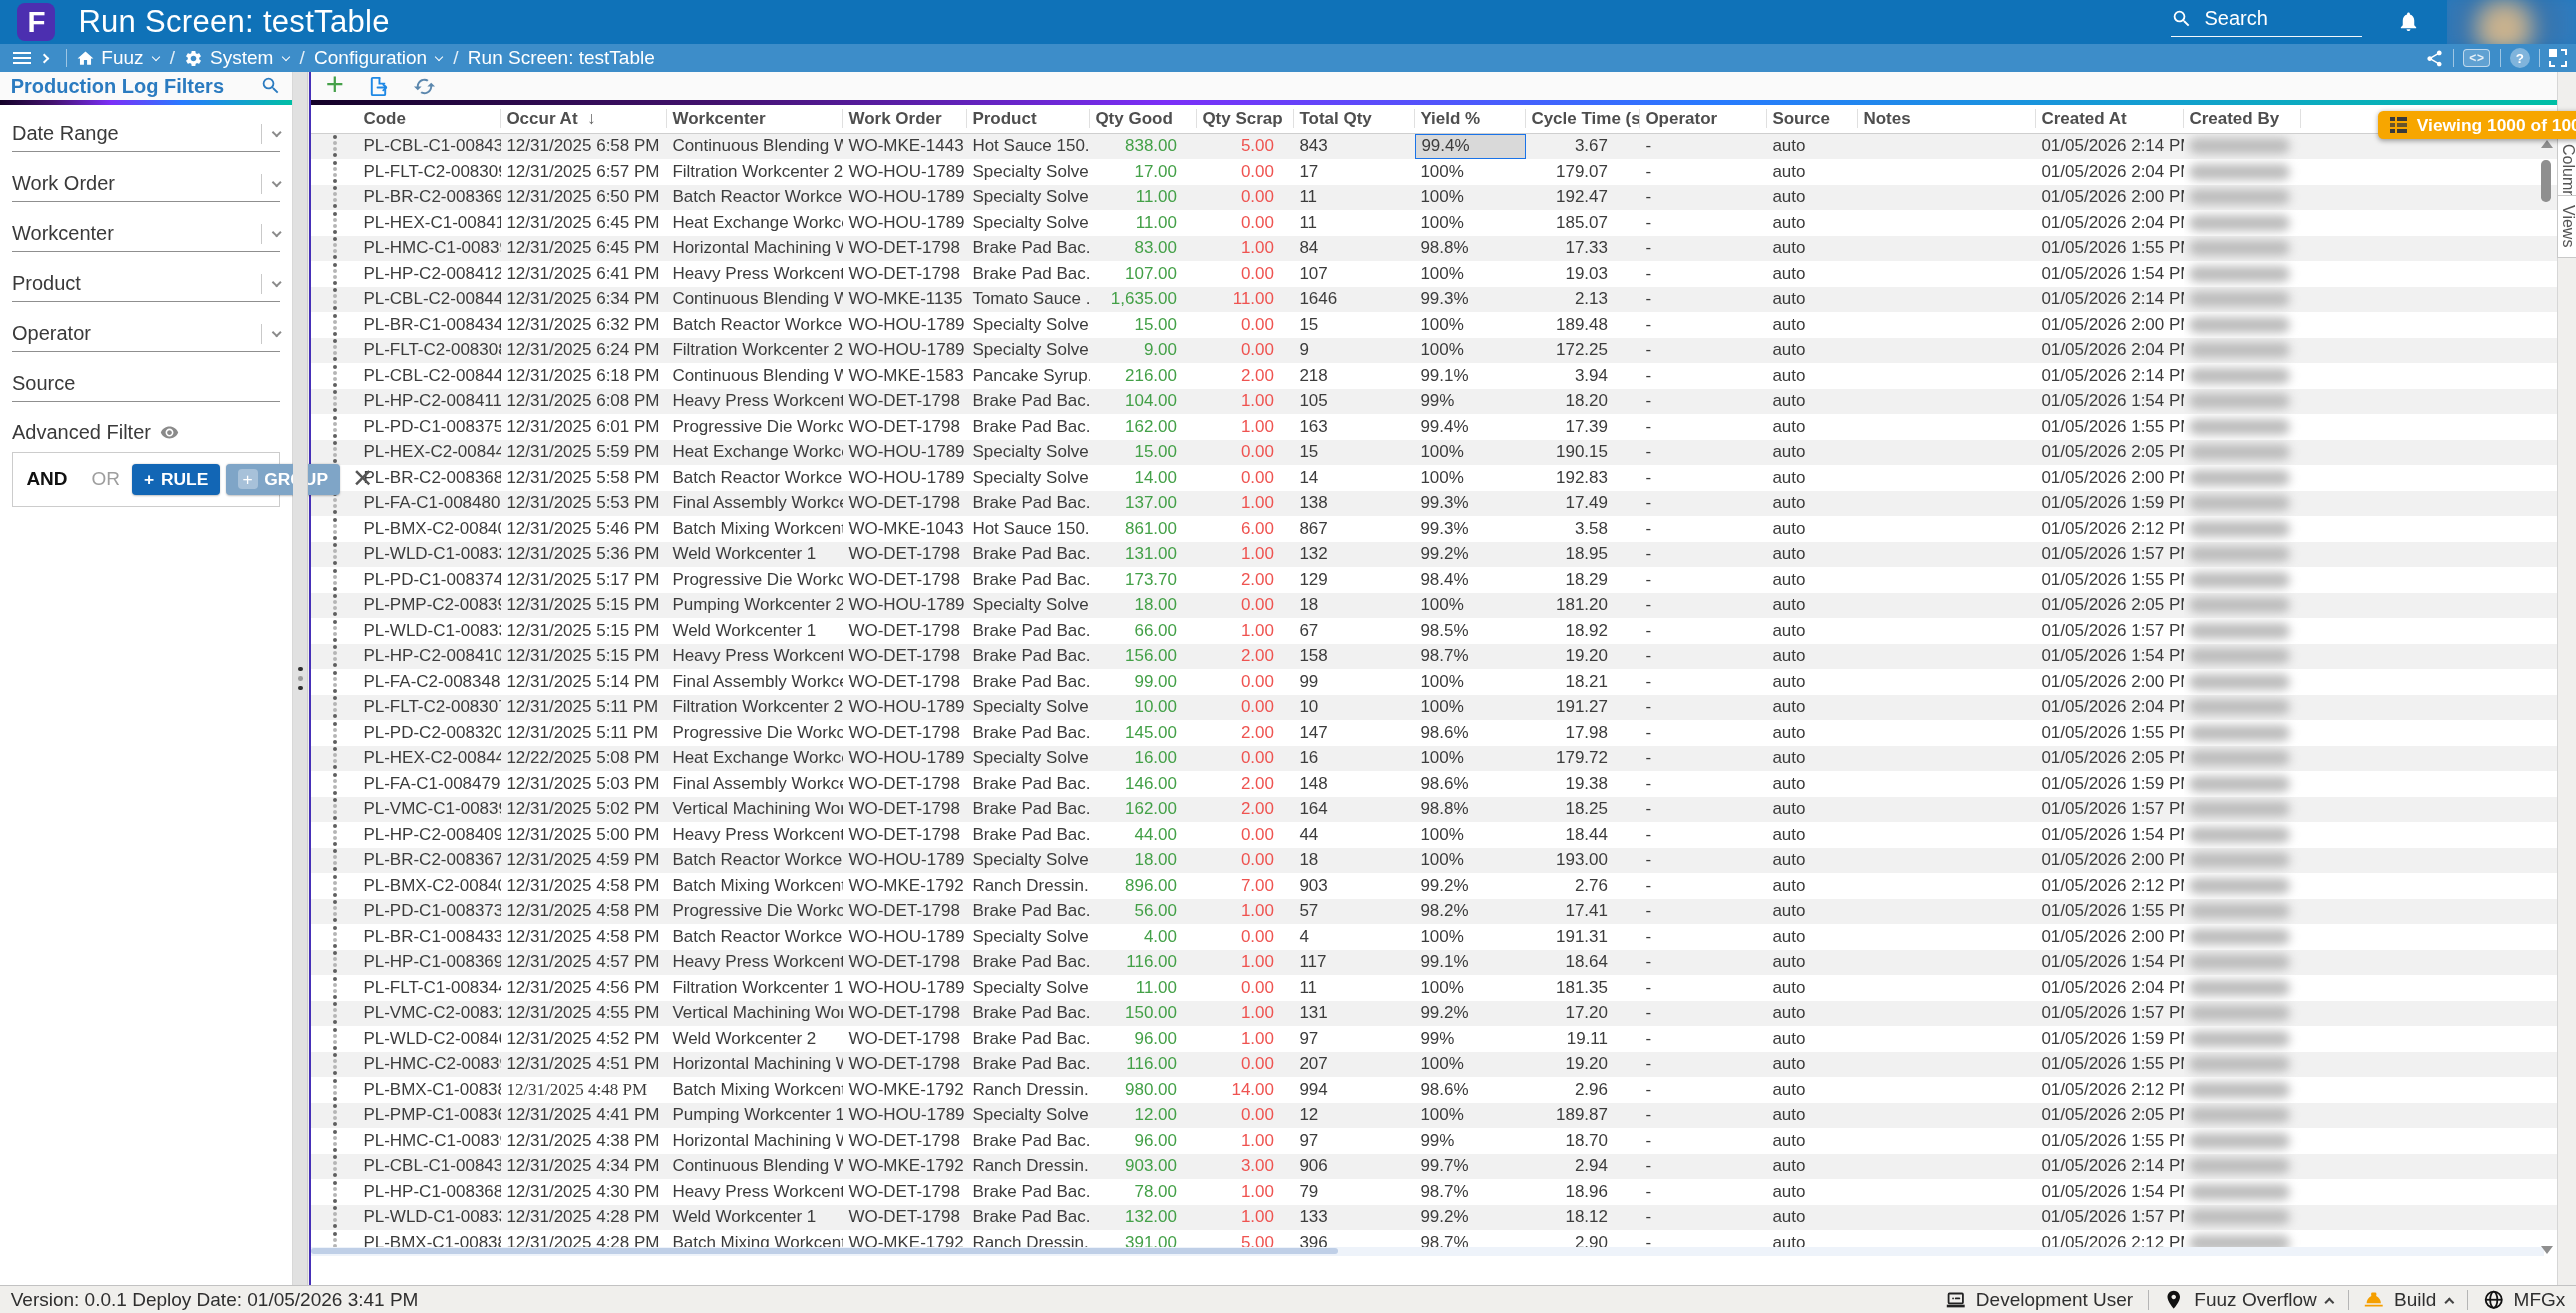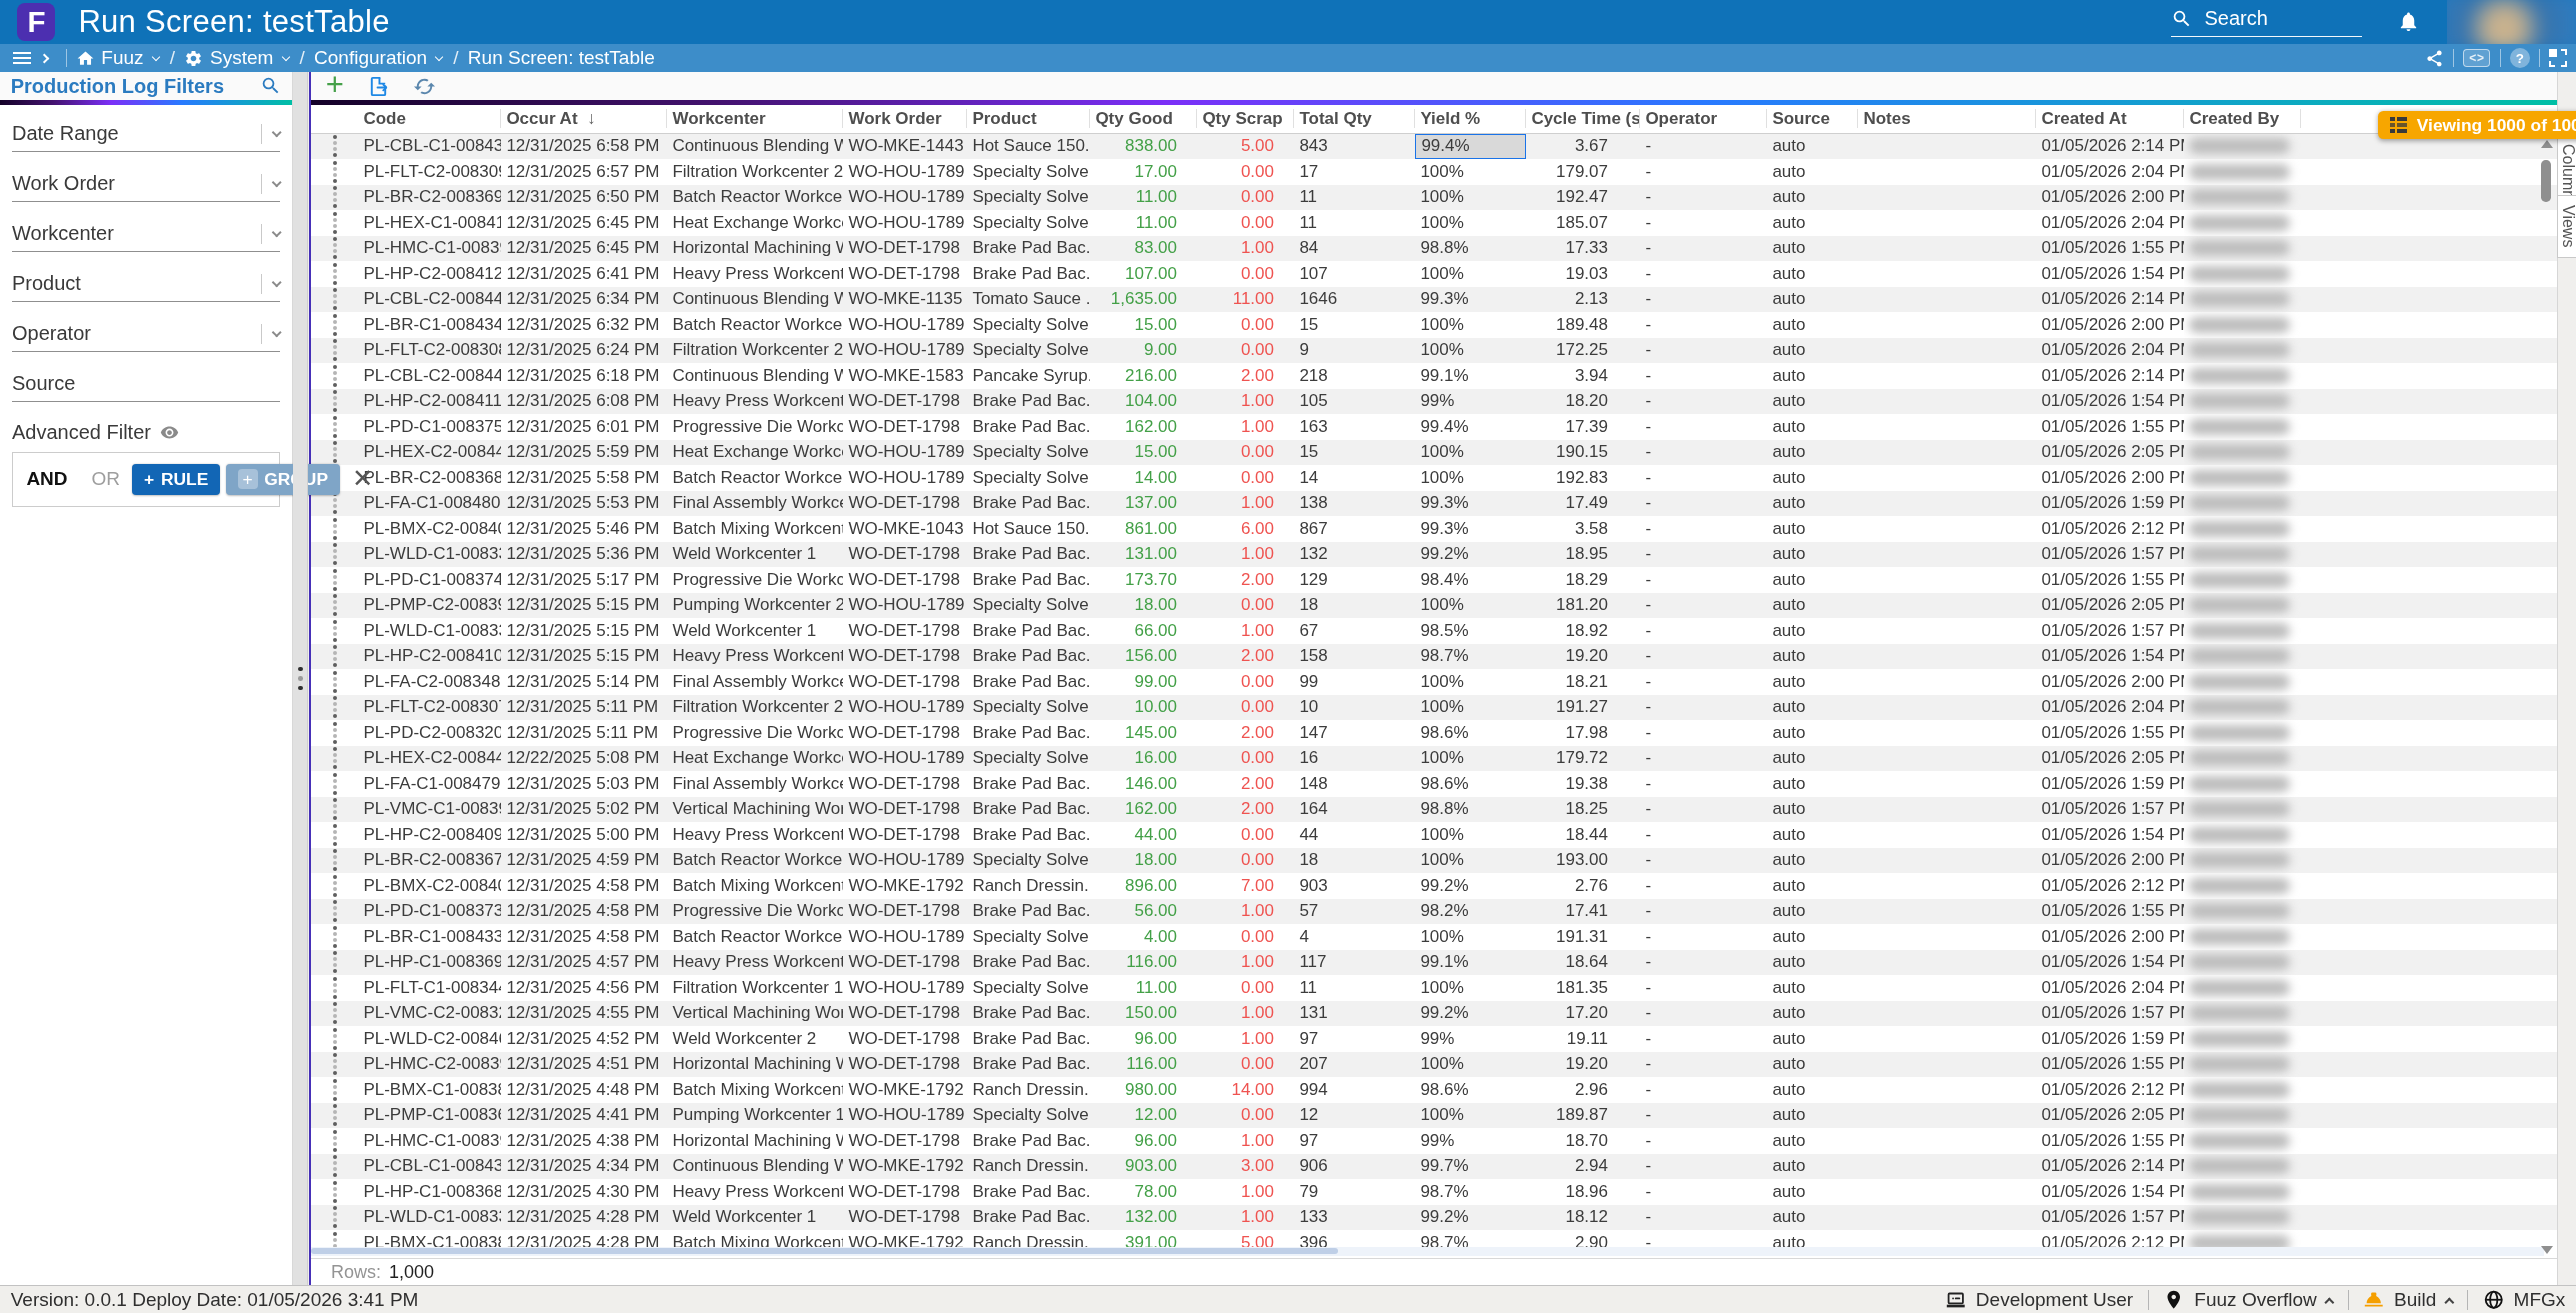--- a/index.html
+++ b/index.html
@@ -1425,21 +1425,21 @@
         <div class="trow even">
           <div class="tcell gripcell" style="width: 47px;">
             <span class="grip">
               <i></i>
               <i></i>
               <i></i>
               <i></i>
             </span>
           </div>
           <div class="tcell" style="width: 143px;">PL-BMX-C1-008381</div>
-          <div class="tcell" style="width: 166px;">12/31/2025 4:48 PM</div>
+          <div class="tcell" style="width: 166px; font-family: Liberation Serif, serif;">12/31/2025 4:48 PM</div>
           <div class="tcell" style="width: 176px;">Batch Mixing Workcenter 1</div>
           <div class="tcell" style="width: 124px;">WO-MKE-1792</div>
           <div class="tcell" style="width: 123px;">Ranch Dressin...</div>
           <div class="tcell num good" style="width: 107px;">980.00</div>
           <div class="tcell num scrap" style="width: 97px;">14.00</div>
           <div class="tcell" style="width: 121px;">994</div>
           <div class="tcell" style="width: 111px;">98.6%</div>
           <div class="tcell cycle" style="width: 114px;">2.96</div>
           <div class="tcell" style="width: 127px;">-</div>
           <div class="tcell" style="width: 91px;">auto</div>
@@ -1615,24 +1615,20 @@
           <div class="tcell" style="width: 148px;">01/05/2026 2:12 PM</div>
           <div class="tcell" style="width: 117px;">
             <span class="blur-blob"></span>
           </div>
           <div class="tcell" style="width: 244px;"></div>
         </div>
       </div>
     <div class="h-scroll">
         <i class="thumb"></i>
       </div>
-    <div class="tfooter">
-      <span class="rl">Rows:</span>
-      <span class="rv">1,000</span>
-    </div>
   </section>
 
   <div class="badge">
     <span class="badge-icon">
         <i></i>
         <i></i>
         <i></i>
       </span>
     <span class="badge-text">Viewing 1000 of 1000 rows</span>
   </div>

